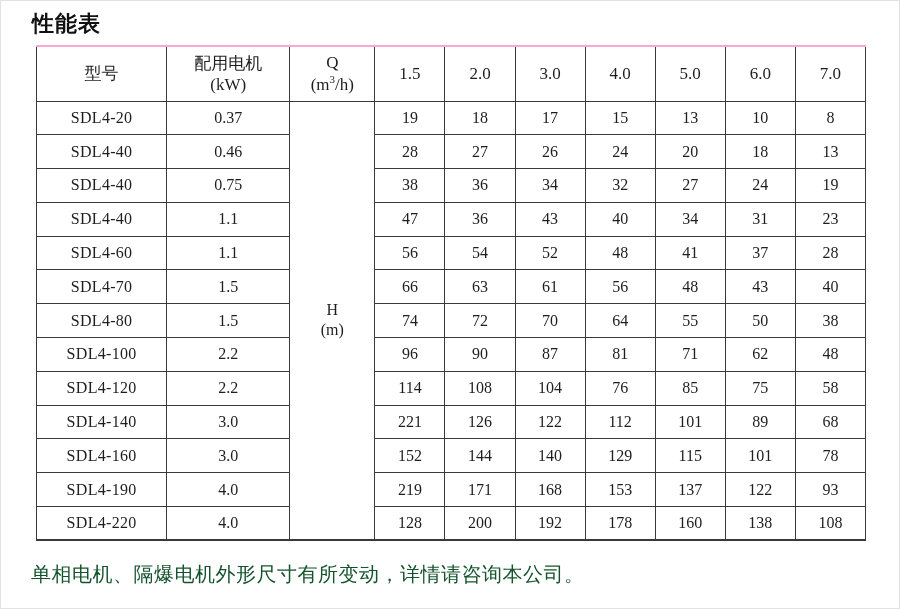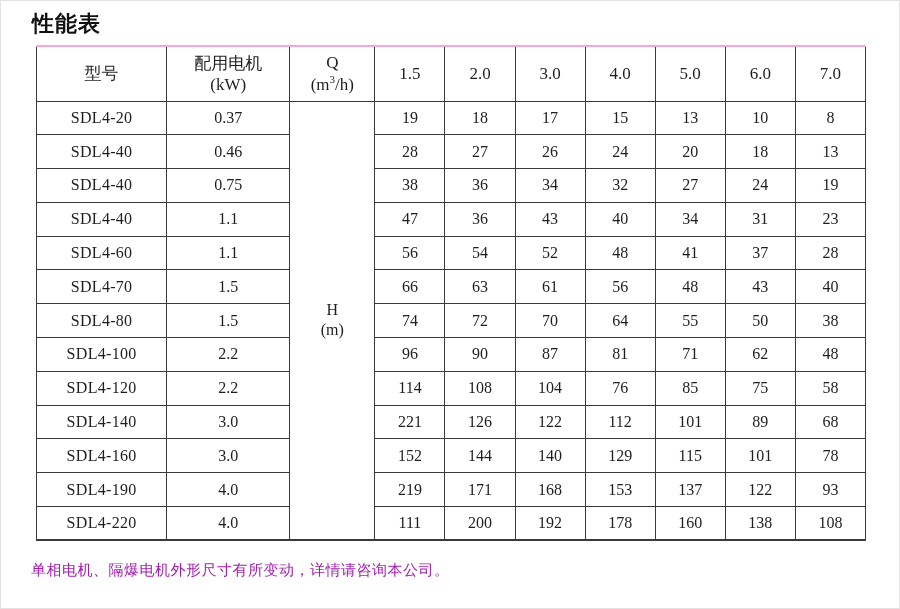--- a/index.html
+++ b/index.html
@@ -47,22 +47,22 @@
   }
   .perf-table thead th { height: 55px; font-size: 17px; }
   .perf-table tbody tr { height: 33.8px; }
   .model-cell { font-size: 16px; letter-spacing: 0.3px; }
   .h-span-cell { font-size: 17px; }
   sup { font-size: 11px; }
   .footnote {
     position: absolute;
     left: 30px;
     top: 560px;
-    font-size: 15px;
-    color: #a21caf;
+    font-size: 20px;
+    color: #14532d;
     letter-spacing: 0.5px;
   }
 </style>
 </head>
 <body>
 
 <div class="page">
   <div class="page-title">性能表</div>
 
   <table class="perf-table">
@@ -231,21 +231,21 @@
         <td>171</td>
         <td>168</td>
         <td>153</td>
         <td>137</td>
         <td>122</td>
         <td>93</td>
       </tr>
       <tr>
         <td class="model-cell">SDL4-220</td>
         <td>4.0</td>
-        <td>111</td>
+        <td>128</td>
         <td>200</td>
         <td>192</td>
         <td>178</td>
         <td>160</td>
         <td>138</td>
         <td>108</td>
       </tr>
     </tbody>
   </table>
 

